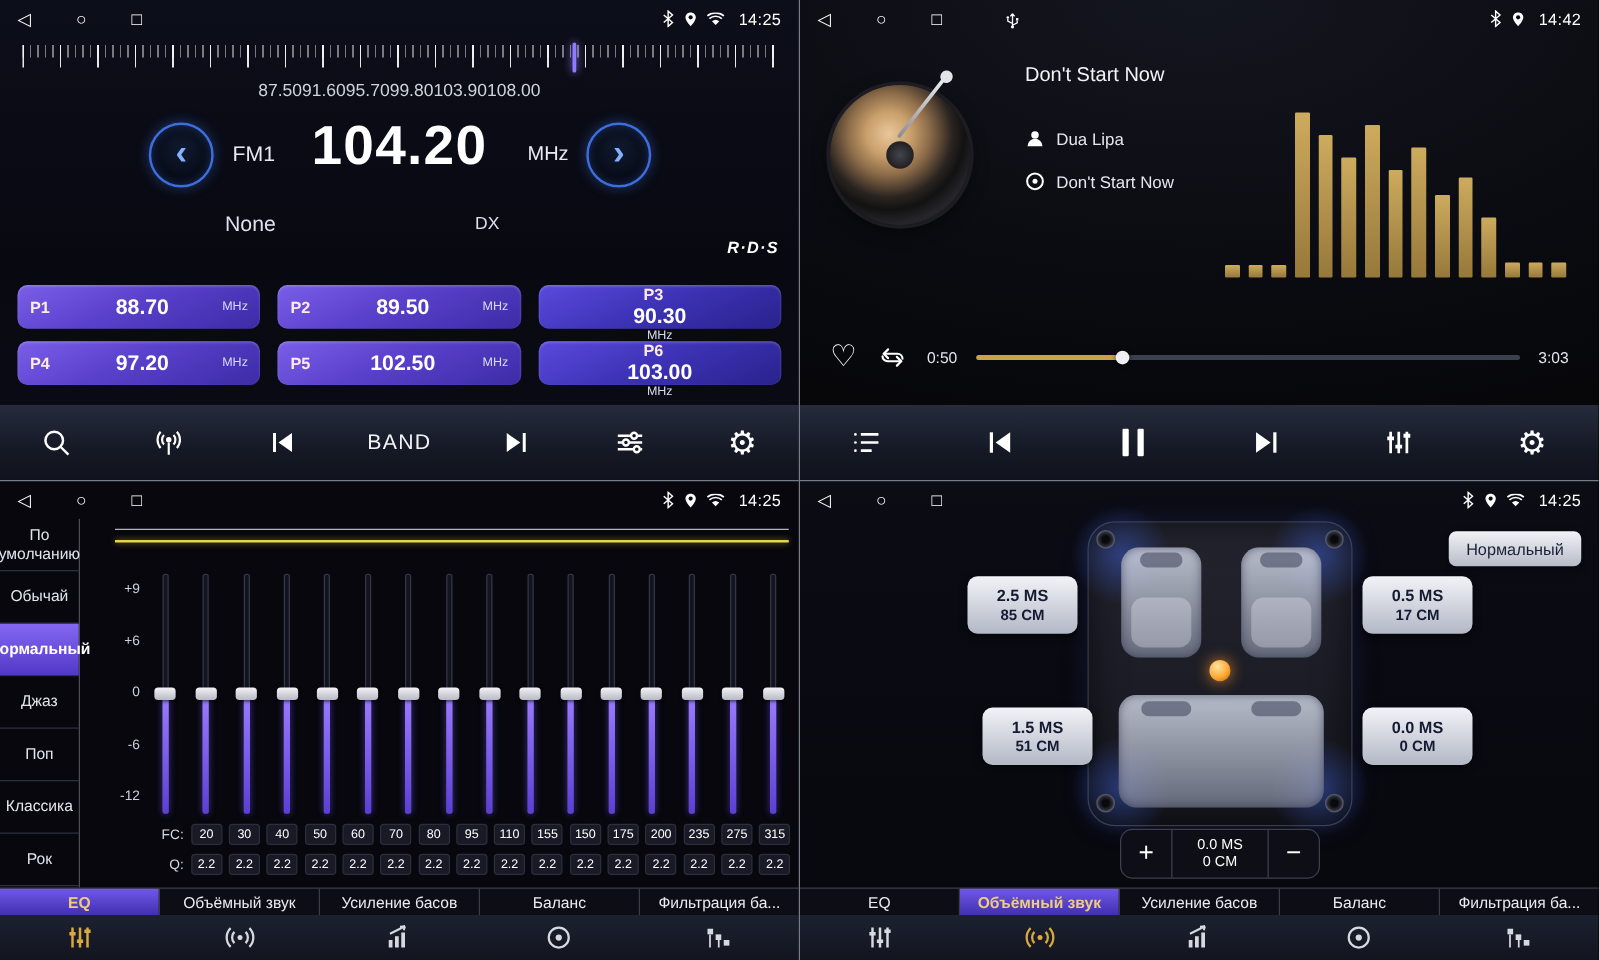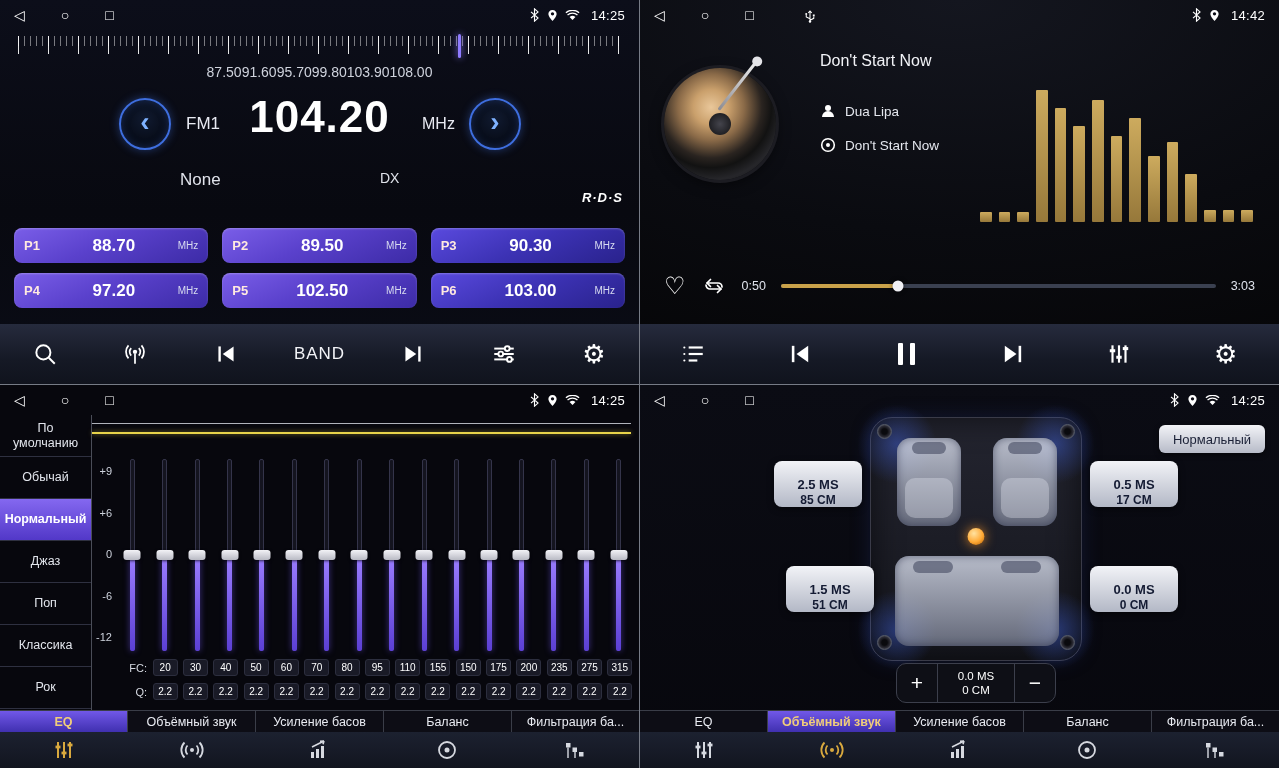--- a/index.html
+++ b/index.html
@@ -35,21 +35,21 @@
 #btn-prev-band{left:119px;top:12px;}
 #btn-next-band{left:469px;top:12px;}
 .band-label{position:absolute;left:186px;top:28px;font-size:17px;color:#e8eaf2;}
 .freq-big{position:absolute;left:0;right:0;top:6px;text-align:center;font-size:44px;font-weight:bold;letter-spacing:1px;color:#fff;}
 .mhz-label{position:absolute;left:422px;top:29px;font-size:16px;color:#e8eaf2;}
 .none-label{position:absolute;left:180px;top:84px;font-size:17px;color:#dfe2ea;}
 .dx-label{position:absolute;left:380px;top:84px;font-size:14px;color:#dfe2ea;}
 .rds-badge{position:absolute;right:16px;top:104px;font-size:13px;font-style:italic;font-weight:bold;color:#fff;letter-spacing:1px;}
 .presets{margin:10px 14px 0;display:grid;grid-template-columns:repeat(3,1fr);gap:10px 14px;}
 .preset{height:35px;border-radius:8px;display:flex;align-items:center;padding:0 10px;background:linear-gradient(155deg,#7a5ee8 0%,#5a41cc 45%,#3c2ba6 100%);box-shadow:inset 0 1px 2px rgba(255,255,255,.25);cursor:pointer;}
-.preset:nth-child(3n){background:linear-gradient(155deg,#5a4ade 0%,#3c32b4 50%,#29228c 100%);}
+.preset:nth-child(3n){background:linear-gradient(155deg,#5a4ade 0%,#3c32b4 50%,#29228c 100%);flex-direction:column;}
 .preset .pname{font-size:13px;font-weight:bold;color:#ffe9e0;width:26px;}
 .preset .pfreq{flex:1;text-align:center;font-size:17px;font-weight:bold;color:#fff;}
 .preset .punit{font-size:10px;color:#d8dcf0;}
 
 
 .toolbar{position:absolute;left:0;right:0;bottom:0;height:60px;background:linear-gradient(180deg,#262b3d,#151925 60%,#10131d);display:flex;align-items:center;justify-content:space-around;}
 .tool{display:flex;align-items:center;justify-content:center;min-width:44px;height:44px;cursor:pointer;}
 .band-text{font-size:17px;letter-spacing:1px;color:#f2f3f7;}
 .gear-glyph{font-size:26px;color:#fff;line-height:1;}
 .pause-ic{display:flex;gap:7px;}
@@ -70,21 +70,21 @@
 .progress-row{position:absolute;left:0;right:0;top:270px;height:32px;display:flex;align-items:center;padding:0 24px;gap:15px;}
 .heart-glyph{font-size:24px;color:#fff;line-height:1;cursor:pointer;}
 .repeat-ic{cursor:pointer;display:flex;}
 .ptime{font-size:12.5px;color:#dfe3ec;}
 .ptrack{flex:1;height:4px;background:#3a4050;border-radius:2px;position:relative;cursor:pointer;}
 .pfill{position:absolute;left:0;top:0;bottom:0;background:#c9a24a;border-radius:2px;}
 .pknob{position:absolute;top:50%;transform:translate(-50%,-50%);width:11px;height:11px;border-radius:50%;background:#f0f0f4;box-shadow:0 0 4px rgba(0,0,0,.6);}
 
 
 .eq-body{position:absolute;top:30px;left:0;right:0;bottom:58px;}
-.eq-preset-list{position:absolute;left:0;top:0;width:92px;bottom:0;border-right:1px solid #4a4d58;}
+.eq-preset-list{position:absolute;left:0;top:0;width:64px;bottom:0;border-right:1px solid #4a4d58;}
 .preset-item{min-height:42px;display:flex;align-items:center;justify-content:center;text-align:center;font-size:12.5px;color:#e2e5ec;border-bottom:1px solid #2e3040;padding:2px 4px;line-height:1.15;cursor:pointer;}
 .preset-item.sel{background:linear-gradient(180deg,#8468f0,#5238c8);font-weight:bold;color:#fff;}
 .eq-plot{position:absolute;left:84px;right:0;top:0;bottom:0;}
 .eq-topline{position:absolute;left:8px;right:8px;top:8px;height:1px;background:#e9edf5;opacity:.75;}
 .eq-yellow{position:absolute;left:8px;right:8px;top:17px;height:2px;background:#e8d44a;box-shadow:0 0 5px rgba(232,212,74,.6);}
 .eq-scale{position:absolute;left:0;top:50px;height:178px;display:flex;flex-direction:column;justify-content:space-between;align-items:flex-end;width:28px;font-size:11px;color:#cdd2dc;}
 .eq-sliders{position:absolute;left:32px;right:4px;top:44px;height:192px;display:flex;}
 .sl-col{flex:1;display:flex;justify-content:center;cursor:pointer;}
 .sl-track{position:relative;width:5px;height:100%;background:#14141f;border:1px solid #34344a;border-radius:2px;}
 .sl-fill{position:absolute;left:-1px;right:-1px;bottom:-1px;background:linear-gradient(180deg,#9b7dff,#5b3fd4);border-radius:2px;box-shadow:0 0 6px rgba(120,90,255,.5);}
@@ -121,21 +121,21 @@
 #seat-fr{left:122px;top:20px;}
 .seat.front::before{content:"";position:absolute;left:50%;transform:translateX(-50%);top:4px;width:34px;height:12px;border-radius:6px;background:rgba(60,66,90,.55);}
 .seat.front::after{content:"";position:absolute;left:8px;right:8px;bottom:8px;height:40px;border-radius:10px;background:rgba(235,238,248,.32);}
 .rear-bench{position:absolute;left:24px;top:138px;width:164px;height:90px;border-radius:14px;background:linear-gradient(180deg,rgba(205,210,224,.88),rgba(130,136,156,.72));box-shadow:inset 0 0 8px rgba(40,45,70,.6);}
 .rear-bench::before,.rear-bench::after{content:"";position:absolute;top:5px;width:40px;height:12px;border-radius:6px;background:rgba(60,66,90,.55);}
 .rear-bench::before{left:18px;}
 .rear-bench::after{right:18px;}
 .spk{position:absolute;width:15px;height:15px;border-radius:50%;background:radial-gradient(circle,#0a0a0e 30%,#2c2c36 60%,#4a4a56 75%,#14141a);border:1px solid #555a66;}
 #spk-fl{left:6px;top:6px;} #spk-fr{right:6px;top:6px;} #spk-rl{left:6px;bottom:10px;} #spk-rr{right:6px;bottom:10px;}
 .center-ball{position:absolute;left:50%;top:110px;transform:translateX(-50%);width:17px;height:17px;border-radius:50%;background:radial-gradient(circle at 38% 32%,#ffe2a0,#ffa935 55%,#b25d00);box-shadow:0 0 12px rgba(255,154,42,.8);}
-.delay-chip{position:absolute;width:88px;height:46px;border-radius:8px;background:linear-gradient(180deg,#f2f3f7,#b3b8c6);color:#141b33;display:flex;flex-direction:column;align-items:center;justify-content:flex-end;line-height:1.2;box-shadow:0 2px 6px rgba(0,0,0,.5);cursor:pointer;}
+.delay-chip{position:absolute;width:88px;height:46px;border-radius:8px;background:linear-gradient(180deg,#f2f3f7,#b3b8c6);color:#141b33;display:flex;flex-direction:column;align-items:center;justify-content:center;line-height:1.2;box-shadow:0 2px 6px rgba(0,0,0,.5);cursor:pointer;}
 .delay-chip .dms{font-size:13px;font-weight:bold;}
 .delay-chip .dcm{font-size:12px;font-weight:bold;}
 #chip-fl{left:134px;top:46px;}
 #chip-fr{left:450px;top:46px;}
 #chip-rl{left:146px;top:151px;}
 #chip-rr{left:450px;top:151px;}
 .adjust{position:absolute;left:256px;top:248px;width:160px;height:40px;border-radius:10px;background:#0e0f16;border:1px solid #3c3f4c;display:flex;align-items:stretch;}
 .adj-btn{width:40px;display:flex;align-items:center;justify-content:center;font-size:21px;color:#fff;cursor:pointer;}
 .adj-mid{flex:1;display:flex;flex-direction:column;align-items:center;justify-content:center;border-left:1px solid #3c3f4c;border-right:1px solid #3c3f4c;font-size:11.5px;line-height:1.25;color:#fff;}
 </style>

